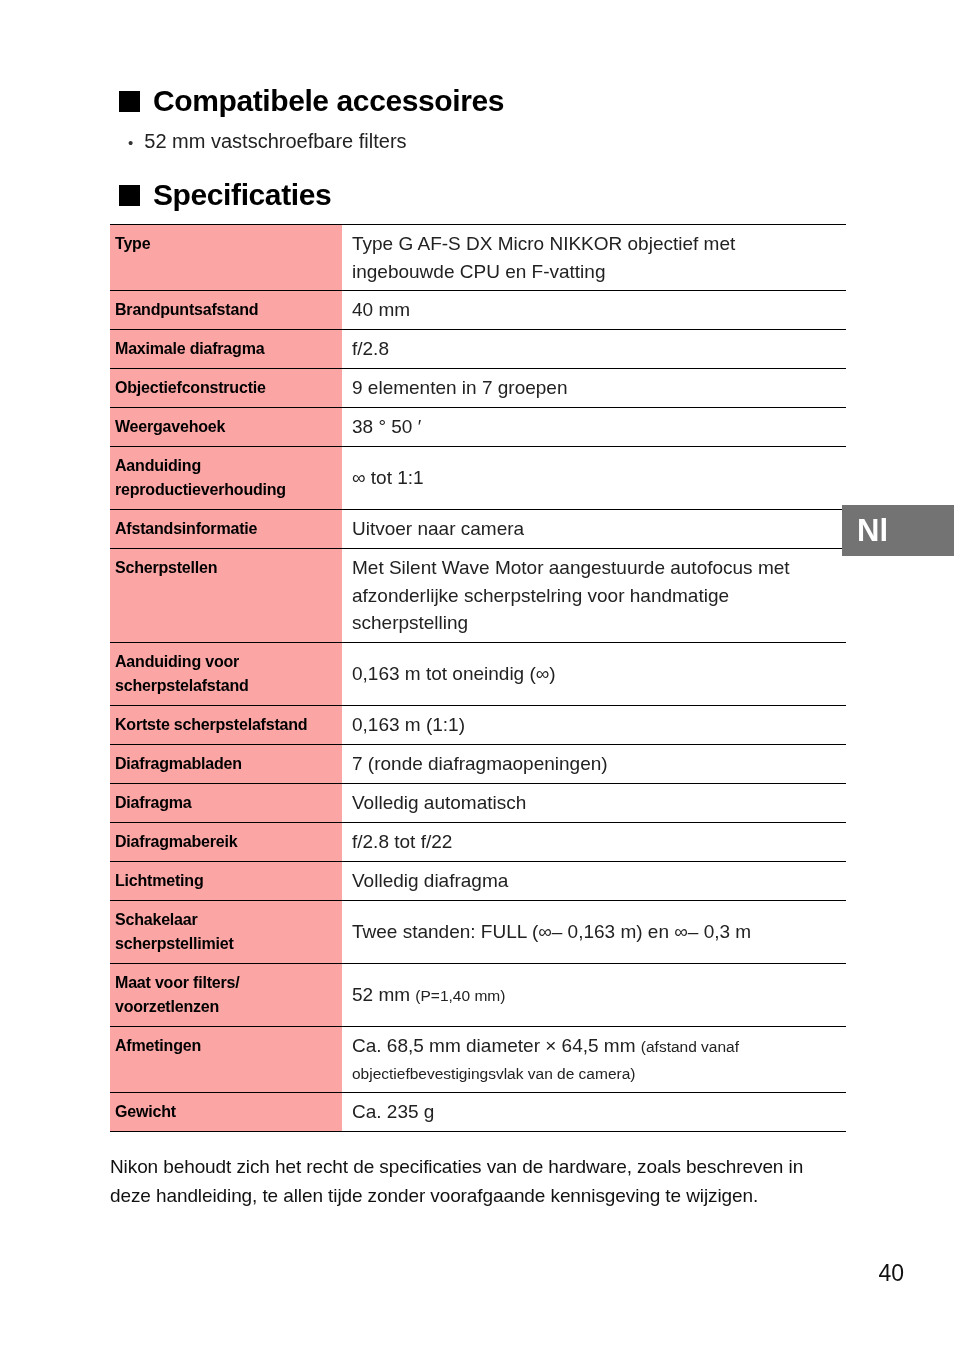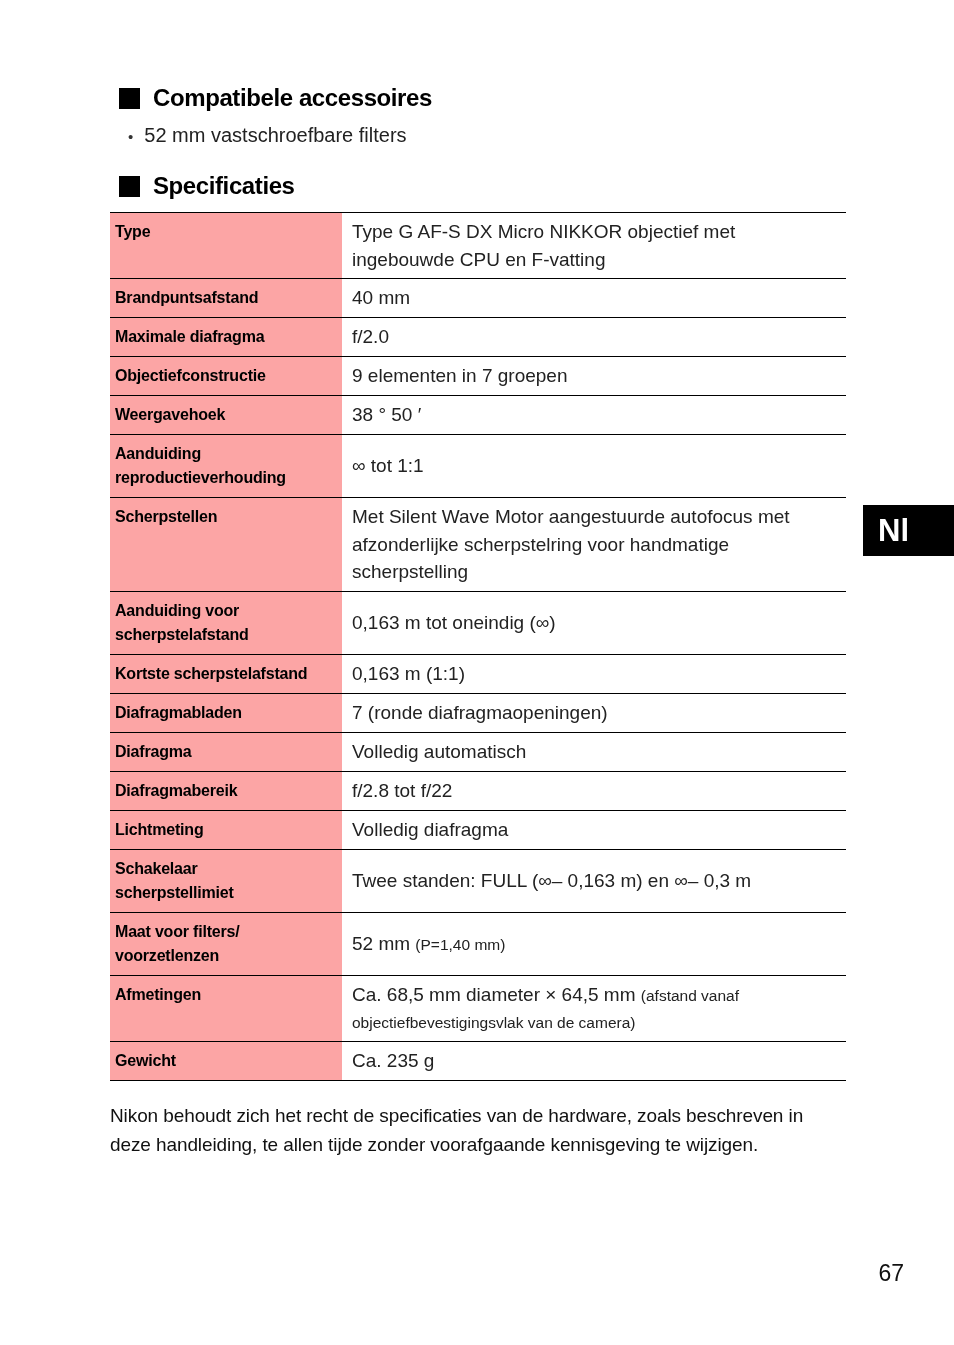--- a/index.html
+++ b/index.html
@@ -7,21 +7,21 @@
     width: 954px; height: 1345px;
     position: relative;
     font-family: "Liberation Sans", sans-serif;
     color: #1a1a1a;
     overflow: hidden;
   }
   .content { position: absolute; left: 110px; top: 84px; width: 736px; }
 
   .section-heading {
     display: flex; align-items: center; gap: 13px;
-    font-size: 24px; font-weight: bold; color: #000;
+    font-size: 30px; font-weight: bold; color: #000;
     margin: 0 0 12px 0; letter-spacing: -0.4px; padding-left: 9px;
   }
   .sq { width: 21px; height: 21px; background: #000; flex: 0 0 auto; }
 
   .bullet-line {
     display: flex; gap: 11px;
     margin: 0 0 22px 18px;
     font-size: 20px; color: #222;
   }
   .bullet-dot { font-size: 15px; line-height: 26px; color: #333; }
@@ -55,22 +55,22 @@
   .footnote {
     margin: 20px 0 0 0;
     font-size: 19px; color: #111;
     line-height: 1.55;
     letter-spacing: -0.1px;
     white-space: pre-line;
   }
 
   .lang-badge {
     position: absolute; top: 505px; right: 0;
-    width: 91px; height: 51px;
-    background: #000000;
+    width: 112px; height: 51px;
+    background: #737373;
     color: #fff; font-size: 31px; font-weight: bold;
     line-height: 51px; padding-left: 15px;
     box-sizing: border-box;
   }
   .page-number {
     position: absolute; top: 1260px; right: 50px;
     font-size: 23px; color: #111;
   }
 </style>
 </head>
@@ -100,34 +100,38 @@
             <th class="label">Type</th>
             <td class="value"><span>Type G AF-S DX Micro NIKKOR objectief met
 ingebouwde CPU en F-vatting</span></td>
           </tr>
           <tr>
             <th class="label">Brandpuntsafstand</th>
             <td class="value"><span>40 mm</span></td>
           </tr>
           <tr>
             <th class="label">Maximale diafragma</th>
-            <td class="value"><span>f/2.0</span></td>
+            <td class="value"><span>f/2.8</span></td>
           </tr>
           <tr>
             <th class="label">Objectiefconstructie</th>
             <td class="value"><span>9 elementen in 7 groepen</span></td>
           </tr>
           <tr>
             <th class="label">Weergavehoek</th>
             <td class="value"><span>38 ° 50 ′</span></td>
           </tr>
           <tr>
             <th class="label">Aanduiding
 reproductieverhouding</th>
             <td class="value"><span>∞ tot 1:1</span></td>
+          </tr>
+          <tr>
+            <th class="label">Afstandsinformatie</th>
+            <td class="value"><span>Uitvoer naar camera</span></td>
           </tr>
           <tr>
             <th class="label">Scherpstellen</th>
             <td class="value"><span>Met Silent Wave Motor aangestuurde autofocus met
 afzonderlijke scherpstelring voor handmatige
 scherpstelling</span></td>
           </tr>
           <tr>
             <th class="label">Aanduiding voor
 scherpstelafstand</th>
@@ -173,14 +177,14 @@
             <td class="value"><span>Ca. 235 g</span></td>
           </tr>
         </tbody>
     </table>
 
     <p class="footnote">Nikon behoudt zich het recht de specificaties van de hardware, zoals beschreven in
 deze handleiding, te allen tijde zonder voorafgaande kennisgeving te wijzigen.</p>
   </div>
 
   <div class="lang-badge">Nl</div>
-  <div class="page-number">67</div>
+  <div class="page-number">40</div>
 </div>
 
 </body></html>

